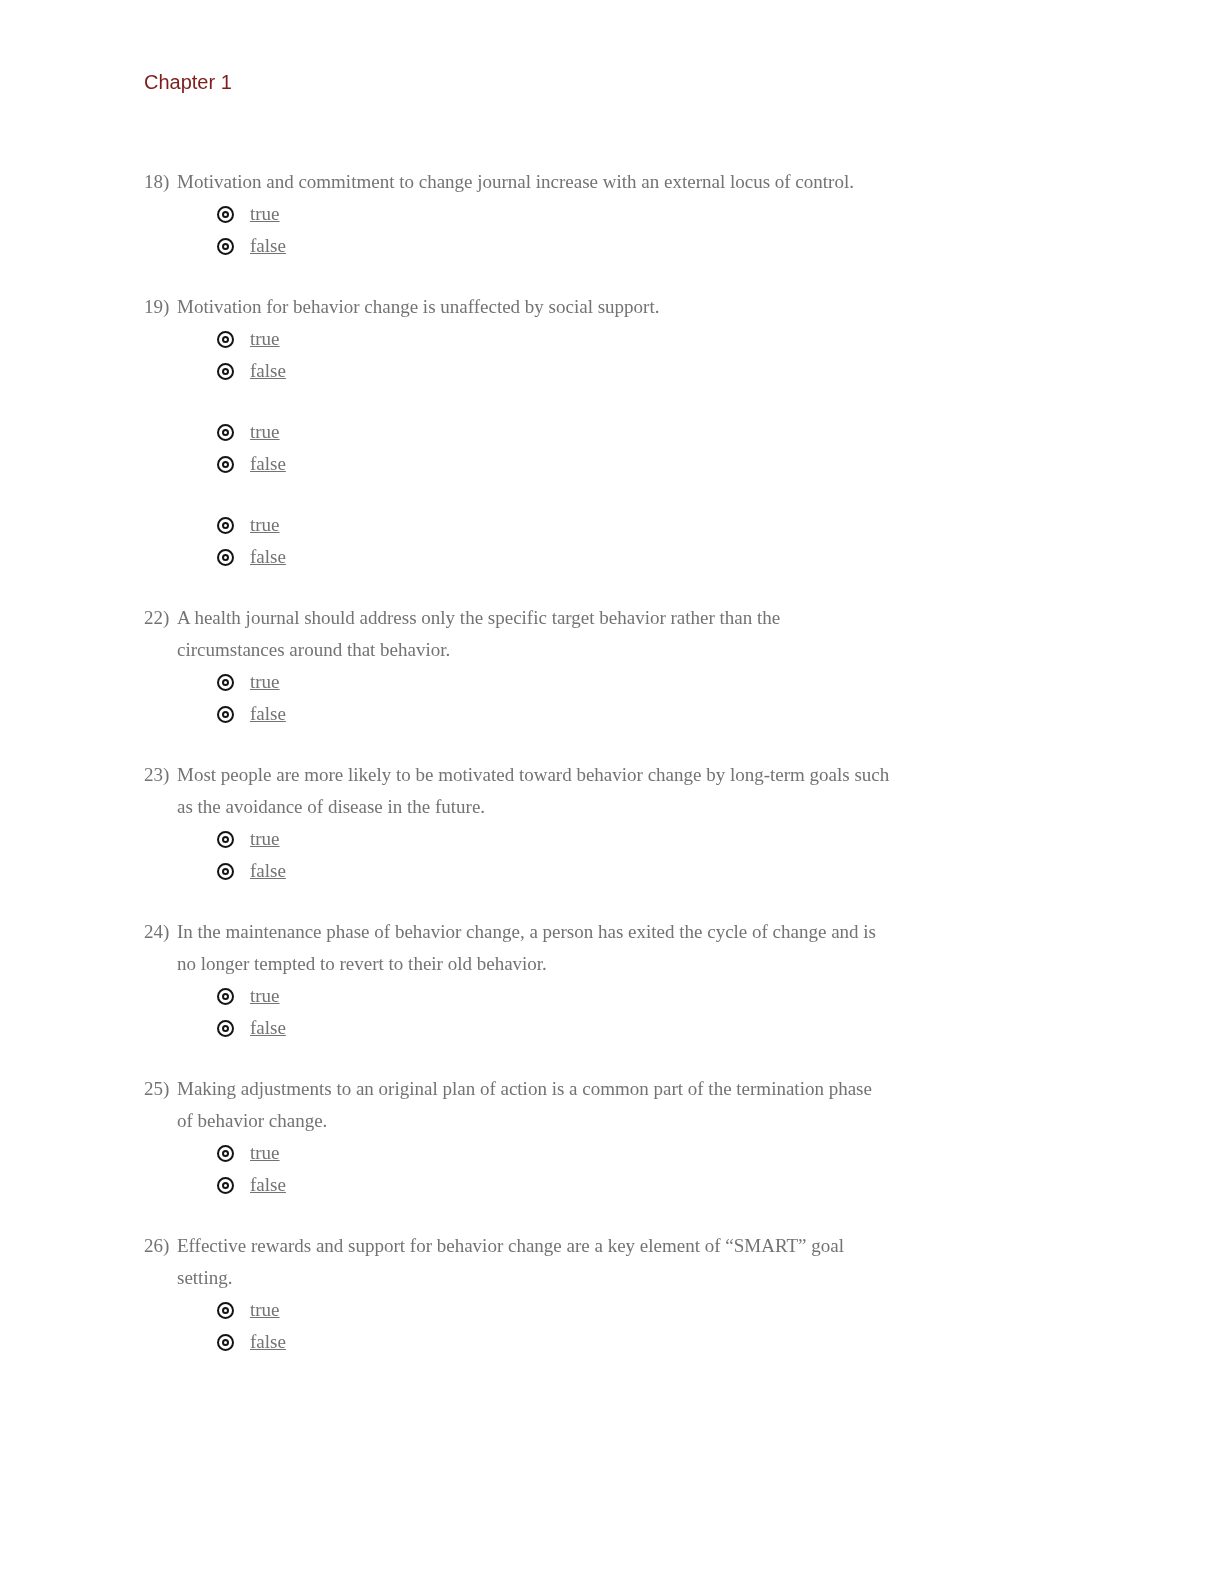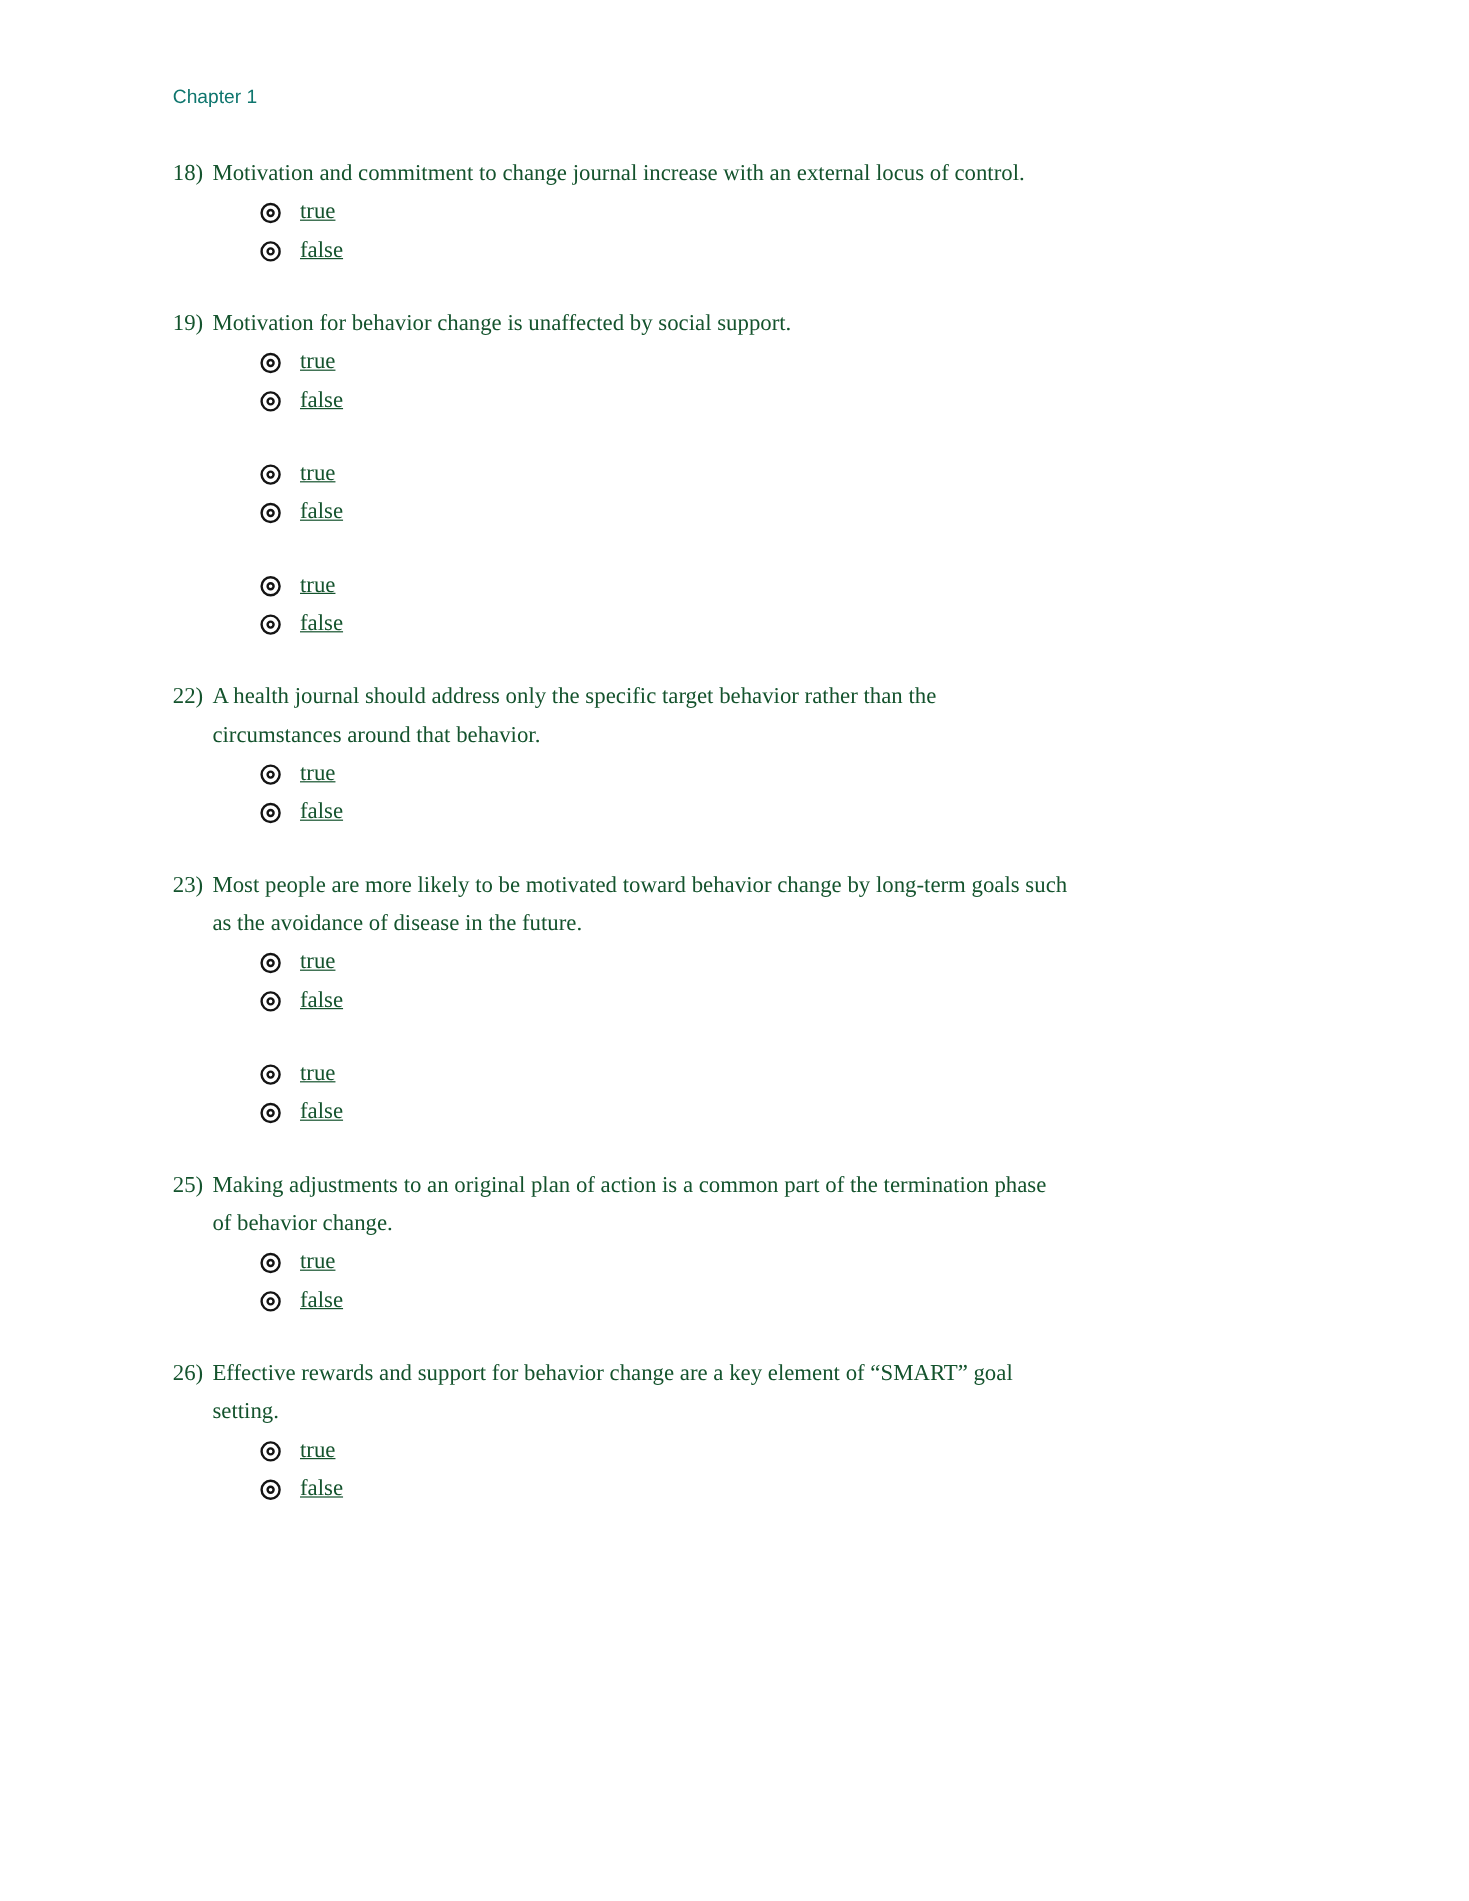--- a/index.html
+++ b/index.html
@@ -12,31 +12,31 @@
     width: 1224px;
     height: 1584px;
     background: #ffffff;
     box-sizing: border-box;
     padding: 70px 80px 0 144px;
     overflow: hidden;
     color: #000000;
   }
   .chapter-heading {
     font-family: "Liberation Sans", "DejaVu Sans", sans-serif;
-    font-size: 16px;
+    font-size: 20px;
     line-height: 24px;
-    color: #0f766e;
-    margin-bottom: 35px;
+    color: #7f1d1d;
+    margin-bottom: 72px;
   }
   .question {
     font-family: "Liberation Serif", "DejaVu Serif", serif;
     font-size: 19px;
     line-height: 32px;
     margin-bottom: 29px;
-    color: #14532d;
+    color: #737373;
   }
   .q-line {
     display: flex;
     align-items: flex-start;
   }
   .q-num {
     flex: 0 0 33px;
     width: 33px;
   }
   .q-text {
@@ -159,20 +159,25 @@
       <span class="radio"></span>
       <span class="option-label">true</span>
     </div>
     <div class="option">
       <span class="radio"></span>
       <span class="option-label">false</span>
     </div>
   </div>
 
   <div class="question">
+    <div class="q-line">
+      <span class="q-num">24)</span>
+      <div class="q-text">In the maintenance phase of behavior change, a person has exited the cycle of change and is
+no longer tempted to revert to their old behavior.</div>
+    </div>
     <div class="option">
       <span class="radio"></span>
       <span class="option-label">true</span>
     </div>
     <div class="option">
       <span class="radio"></span>
       <span class="option-label">false</span>
     </div>
   </div>
 

